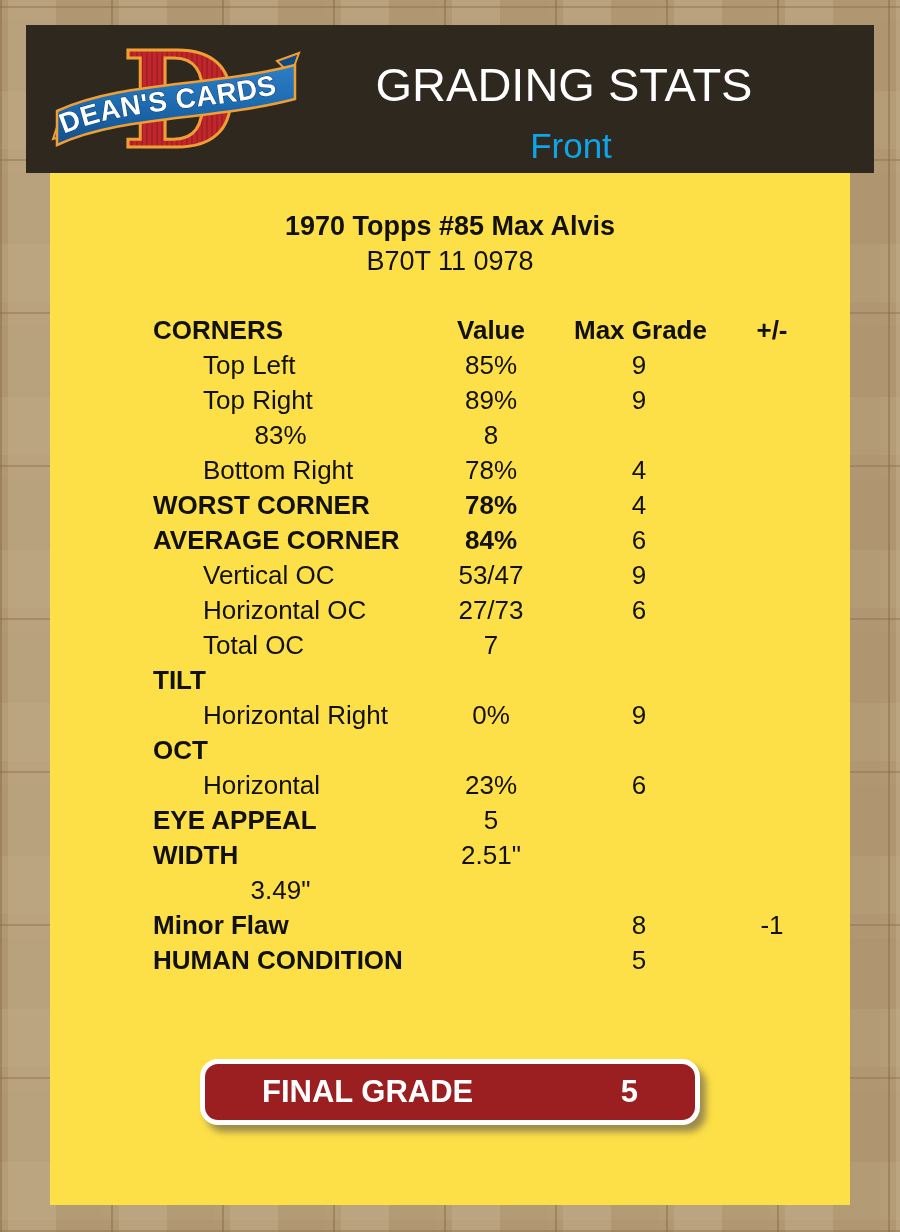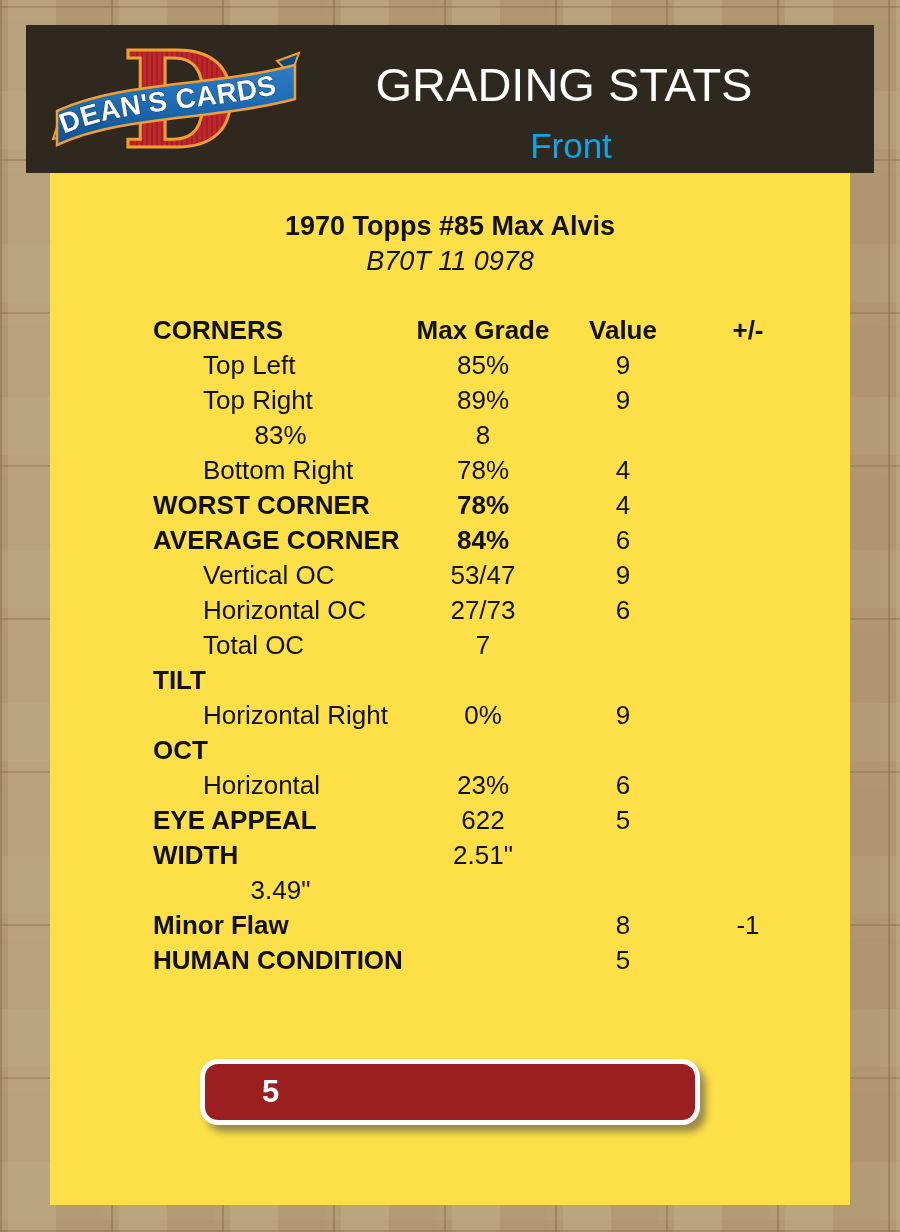--- a/index.html
+++ b/index.html
@@ -29,24 +29,24 @@
   .panel{
     position:absolute;left:50px;top:173px;width:800px;height:1032px;
     background:#fde047;
   }
   .card-title{
     position:absolute;top:38px;left:0;width:100%;text-align:center;
     font-size:27px;line-height:30px;font-weight:bold;color:#111;
   }
   .card-code{
     position:absolute;top:72px;left:0;width:100%;text-align:center;
-    font-size:27px;line-height:32px;color:#111;font-style:italic;
+    font-size:27px;line-height:32px;color:#111;
   }
   .stats-table{position:absolute;left:103px;top:140px;width:680px;}
-  .trow{display:grid;grid-template-columns:255px 150px 130px 120px;height:35px;align-items:center;}
+  .trow{display:grid;grid-template-columns:255px 150px 130px 120px;height:35px;align-items:center;gap:8px;}
   .trow.gap{margin-top:15px;}
   .cell{font-size:26px;line-height:35px;white-space:nowrap;color:#111;}
   .cell.value,.cell.grade,.cell.pm{text-align:center;}
   .trow.indent .cell.label{padding-left:50px;}
   .trow.section .cell.label,.trow.colheader .cell{font-weight:bold;}
   .cell.boldval{font-weight:bold;}
   .final-grade-button{
     position:absolute;left:150px;top:886px;width:500px;height:66px;
     box-sizing:border-box;border:5px solid #ffffff;border-radius:18px;
     background:#9b1e21;
@@ -86,22 +86,22 @@
   <div class="header-subtitle">Front</div>
 </div>
 
 <div class="panel">
   <div class="card-title">1970 Topps #85 Max Alvis</div>
   <div class="card-code">B70T 11 0978</div>
 
   <div class="stats-table">
       <div class="trow colheader">
         <div class="cell label">CORNERS</div>
+        <div class="cell value">Value</div>
         <div class="cell grade">Max Grade</div>
-        <div class="cell value">Value</div>
         <div class="cell pm">+/-</div>
       </div>
       <div class="trow indent">
         <div class="cell label">Top Left</div>
         <div class="cell value">85%</div>
         <div class="cell grade">9</div>
         <div class="cell pm"></div>
       </div>
       <div class="trow indent">
         <div class="cell label">Top Right</div>
@@ -168,21 +168,20 @@
         <div class="cell pm"></div>
       </div>
       <div class="trow indent">
         <div class="cell label">Horizontal</div>
         <div class="cell value">23%</div>
         <div class="cell grade">6</div>
         <div class="cell pm"></div>
       </div>
       <div class="trow section">
         <div class="cell label">EYE APPEAL</div>
-        <div class="cell value">622</div>
         <div class="cell grade">5</div>
         <div class="cell pm"></div>
       </div>
       <div class="trow section">
         <div class="cell label">WIDTH</div>
         <div class="cell value">2.51"</div>
         <div class="cell grade"></div>
         <div class="cell pm"></div>
       </div>
       <div class="trow section">
@@ -198,15 +197,16 @@
       </div>
       <div class="trow section">
         <div class="cell label">HUMAN CONDITION</div>
         <div class="cell value"></div>
         <div class="cell grade">5</div>
         <div class="cell pm"></div>
       </div>
     </div>
 
   <div class="final-grade-button">
+    <span>FINAL GRADE</span>
     <span>5</span>
   </div>
 </div>
 
 </body></html>

